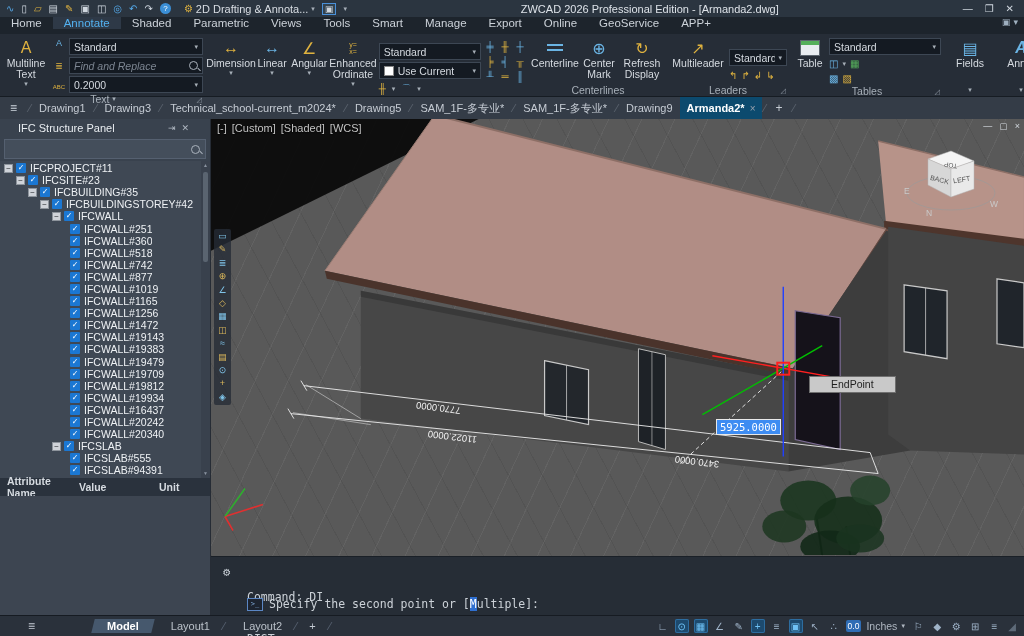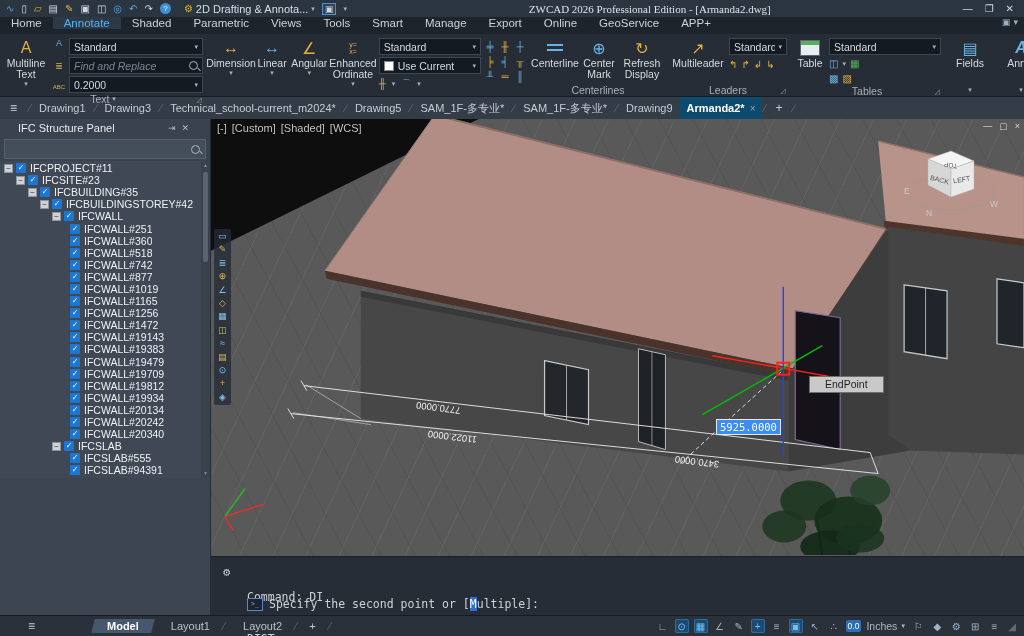--- a/index.html
+++ b/index.html
@@ -9,21 +9,21 @@
 
   
   .titlebar{height:17px;background:#2b3540;display:flex;align-items:center;font-size:11px;flex:0 0 17px;}
   .qat{display:flex;align-items:center;gap:7px;padding-left:6px;}
   .qicon{font-size:10px;color:#cfd6de;cursor:default;line-height:17px;}
   .qicon.gold{color:#dfb23f;} .qicon.blue{color:#54a8e8;}
   .helpdot{width:11px;height:11px;border-radius:50%;background:#3b8fd6;color:#fff;font-size:8px;
     display:inline-flex;align-items:center;justify-content:center;}
   .wsbox{display:flex;align-items:center;gap:3px;margin-left:6px;color:#d8dde3;}
   .qhl{border:1px solid #4a90d9;background:#32424f;padding:0 2px;font-size:9px;color:#cfd6de;}
-  .title{flex:1;text-align:center;color:#dde2e8;font-size:11px;white-space:nowrap;overflow:hidden;font-family:Liberation Serif, serif;}
+  .title{flex:1;text-align:center;color:#dde2e8;font-size:11px;white-space:nowrap;overflow:hidden;}
   .wincontrols{display:flex;gap:12px;padding:0 10px;color:#cfd6de;font-size:10px;}
 
   
   .rtabs{height:17px;background:#1d242c;display:flex;align-items:flex-start;font-size:11.5px;flex:0 0 17px;}
   .rtab{padding:0 11px;display:flex;align-items:center;color:#ccd2d9;cursor:default;}
   .rtab.active{background:#2e3947;color:#53b1f0;}
   .rtabs .spacer{flex:1;}
   .rtabs .rt-ic{display:flex;align-items:center;color:#9fb0c0;padding:0 6px;font-size:9px;gap:3px;}
 
   
@@ -33,21 +33,21 @@
   .grow{display:flex;flex:1;gap:2px;}
   .gfoot{height:13px;font-size:10.5px;color:#a7afb8;display:flex;align-items:center;justify-content:center;position:relative;}
   .gfoot .launch{position:absolute;right:1px;bottom:1px;font-size:7px;color:#8d96a1;}
   .rbig{display:flex;flex-direction:column;align-items:center;justify-content:flex-start;padding-top:2px;cursor:default;}
   .ricon{height:20px;display:flex;align-items:center;justify-content:center;font-size:16px;color:#dfb23f;}
   .ricon.blue{color:#6ab4e4;}
   .rlbl{font-size:10.5px;line-height:1.05;text-align:center;color:#d5dae0;}
   .caret{font-size:7px;color:#a7afb8;}
   .smallcol{display:flex;flex-direction:column;justify-content:space-between;padding:3px 0;width:16px;align-items:center;}
   .sicon{font-size:9px;color:#dfb23f;line-height:1;}
-  .fieldcol{display:flex;flex-direction:column;gap:2px;padding-top:2px;}
+  .fieldcol{display:flex;flex-direction:column;gap:2px;padding-top:2px;justify-content:flex-end;}
   .ctrl{display:flex;align-items:center;background:#141a22;border:1px solid #3d4754;height:15px;
     padding:0 4px;font-size:10.5px;color:#d5dae0;}
   .ctrl .cv{flex:1;white-space:nowrap;overflow:hidden;}
   .ctrl .caret{margin-left:3px;}
   .ph{color:#7d8692;font-style:italic;}
   .swatch{width:8px;height:8px;background:#fff;border:1px solid #888;margin-right:4px;}
   .mag{width:7px;height:7px;border:1.4px solid #aab2bc;border-radius:50%;position:relative;display:inline-block;}
   .mag::after{content:"";position:absolute;width:4px;height:1.4px;background:#aab2bc;transform:rotate(45deg);right:-4px;bottom:-1px;}
   .iconrow{display:flex;gap:6px;align-items:center;height:15px;font-size:10px;color:#dfb23f;}
   .dimgrid{display:grid;grid-template-columns:repeat(3,14px);grid-auto-rows:14px;gap:1px;padding-top:3px;}
@@ -107,21 +107,21 @@
   .scene{position:absolute;inset:0;}
   .vplabel{position:absolute;top:3px;left:6px;font-size:11px;color:#c2c2c2;display:flex;gap:5px;
     text-shadow:0 1px 1px rgba(0,0,0,.6);z-index:5;}
   .mdi{position:absolute;top:2px;right:4px;display:flex;gap:7px;color:#d3d8de;font-size:9px;z-index:6;}
   .cubewrap{position:absolute;top:22px;right:18px;z-index:5;}
   .strip{position:absolute;left:3px;top:110px;width:17px;background:rgba(38,44,54,.8);border-radius:2px;
     display:flex;flex-direction:column;align-items:center;padding:3px 0;gap:4.4px;z-index:5;}
   .strip span{font-size:9px;line-height:1;color:#7fc3e8;}
   .strip span:nth-child(2n){color:#d9b65a;}
   .tip{position:absolute;left:598px;top:257px;background:#c9c9c9;border:1px solid #6f6f6f;color:#1f1f1f;
-    font-size:10.5px;padding:0 15px;height:15px;line-height:15px;z-index:6;}
+    font-size:10.5px;padding:0 21px;height:15px;line-height:15px;z-index:6;}
   .dyn{position:absolute;left:505px;top:300px;background:#3d8cf2;border:1px solid #e8e8e8;color:#fff;
     font-size:10.5px;font-family:"DejaVu Sans Mono",monospace;padding:0 3px;height:14px;line-height:14px;z-index:6;}
 
   
   .cmd{flex:1;background:#262d36;border-top:1px solid #1a2027;position:relative;
     font-family:"DejaVu Sans Mono",monospace;font-size:11.5px;color:#ccd2d8;}
   .cmdgear{position:absolute;left:12px;top:8px;color:#c6cdd4;font-size:12px;}
   .cmdlines{position:absolute;left:36px;top:5px;line-height:14px;white-space:pre;}
   .cmdin{position:absolute;left:36px;bottom:4px;display:flex;align-items:center;gap:6px;}
   .kbic{width:14px;height:11px;border:1px solid #5b87c5;background:#1d2430;color:#7fa9d8;font-size:7px;
@@ -516,21 +516,21 @@
         <div class="trow d5">
             <span class="cb">✓</span>
             <span class="tlabel">IFCWALL#19812</span>
           </div>
         <div class="trow d5">
             <span class="cb">✓</span>
             <span class="tlabel">IFCWALL#19934</span>
           </div>
         <div class="trow d5">
             <span class="cb">✓</span>
-            <span class="tlabel">IFCWALL#20134</span>
+            <span class="tlabel">IFCWALL#16437</span>
           </div>
         <div class="trow d5">
             <span class="cb">✓</span>
             <span class="tlabel">IFCWALL#20242</span>
           </div>
         <div class="trow d5">
             <span class="cb">✓</span>
             <span class="tlabel">IFCWALL#20340</span>
           </div>
         <div class="trow d4">
@@ -545,20 +545,25 @@
         <div class="trow d5">
             <span class="cb">✓</span>
             <span class="tlabel">IFCSLAB#94391</span>
           </div>
         <div class="scroll">
           <span class="ar">▲</span>
           <span class="thumb"></span>
           <span class="fill"></span>
           <span class="ar">▼</span>
         </div>
+      </div>
+      <div class="attrh">
+        <span>Attribute Name</span>
+        <span>Value</span>
+        <span>Unit</span>
       </div>
       <div class="attrbody"></div>
     </div>
 
     <div class="rightcol">
       <div class="vp">
 
         <div class="vplabel">
           <span>[-]</span>
           <span>[Custom]</span>

